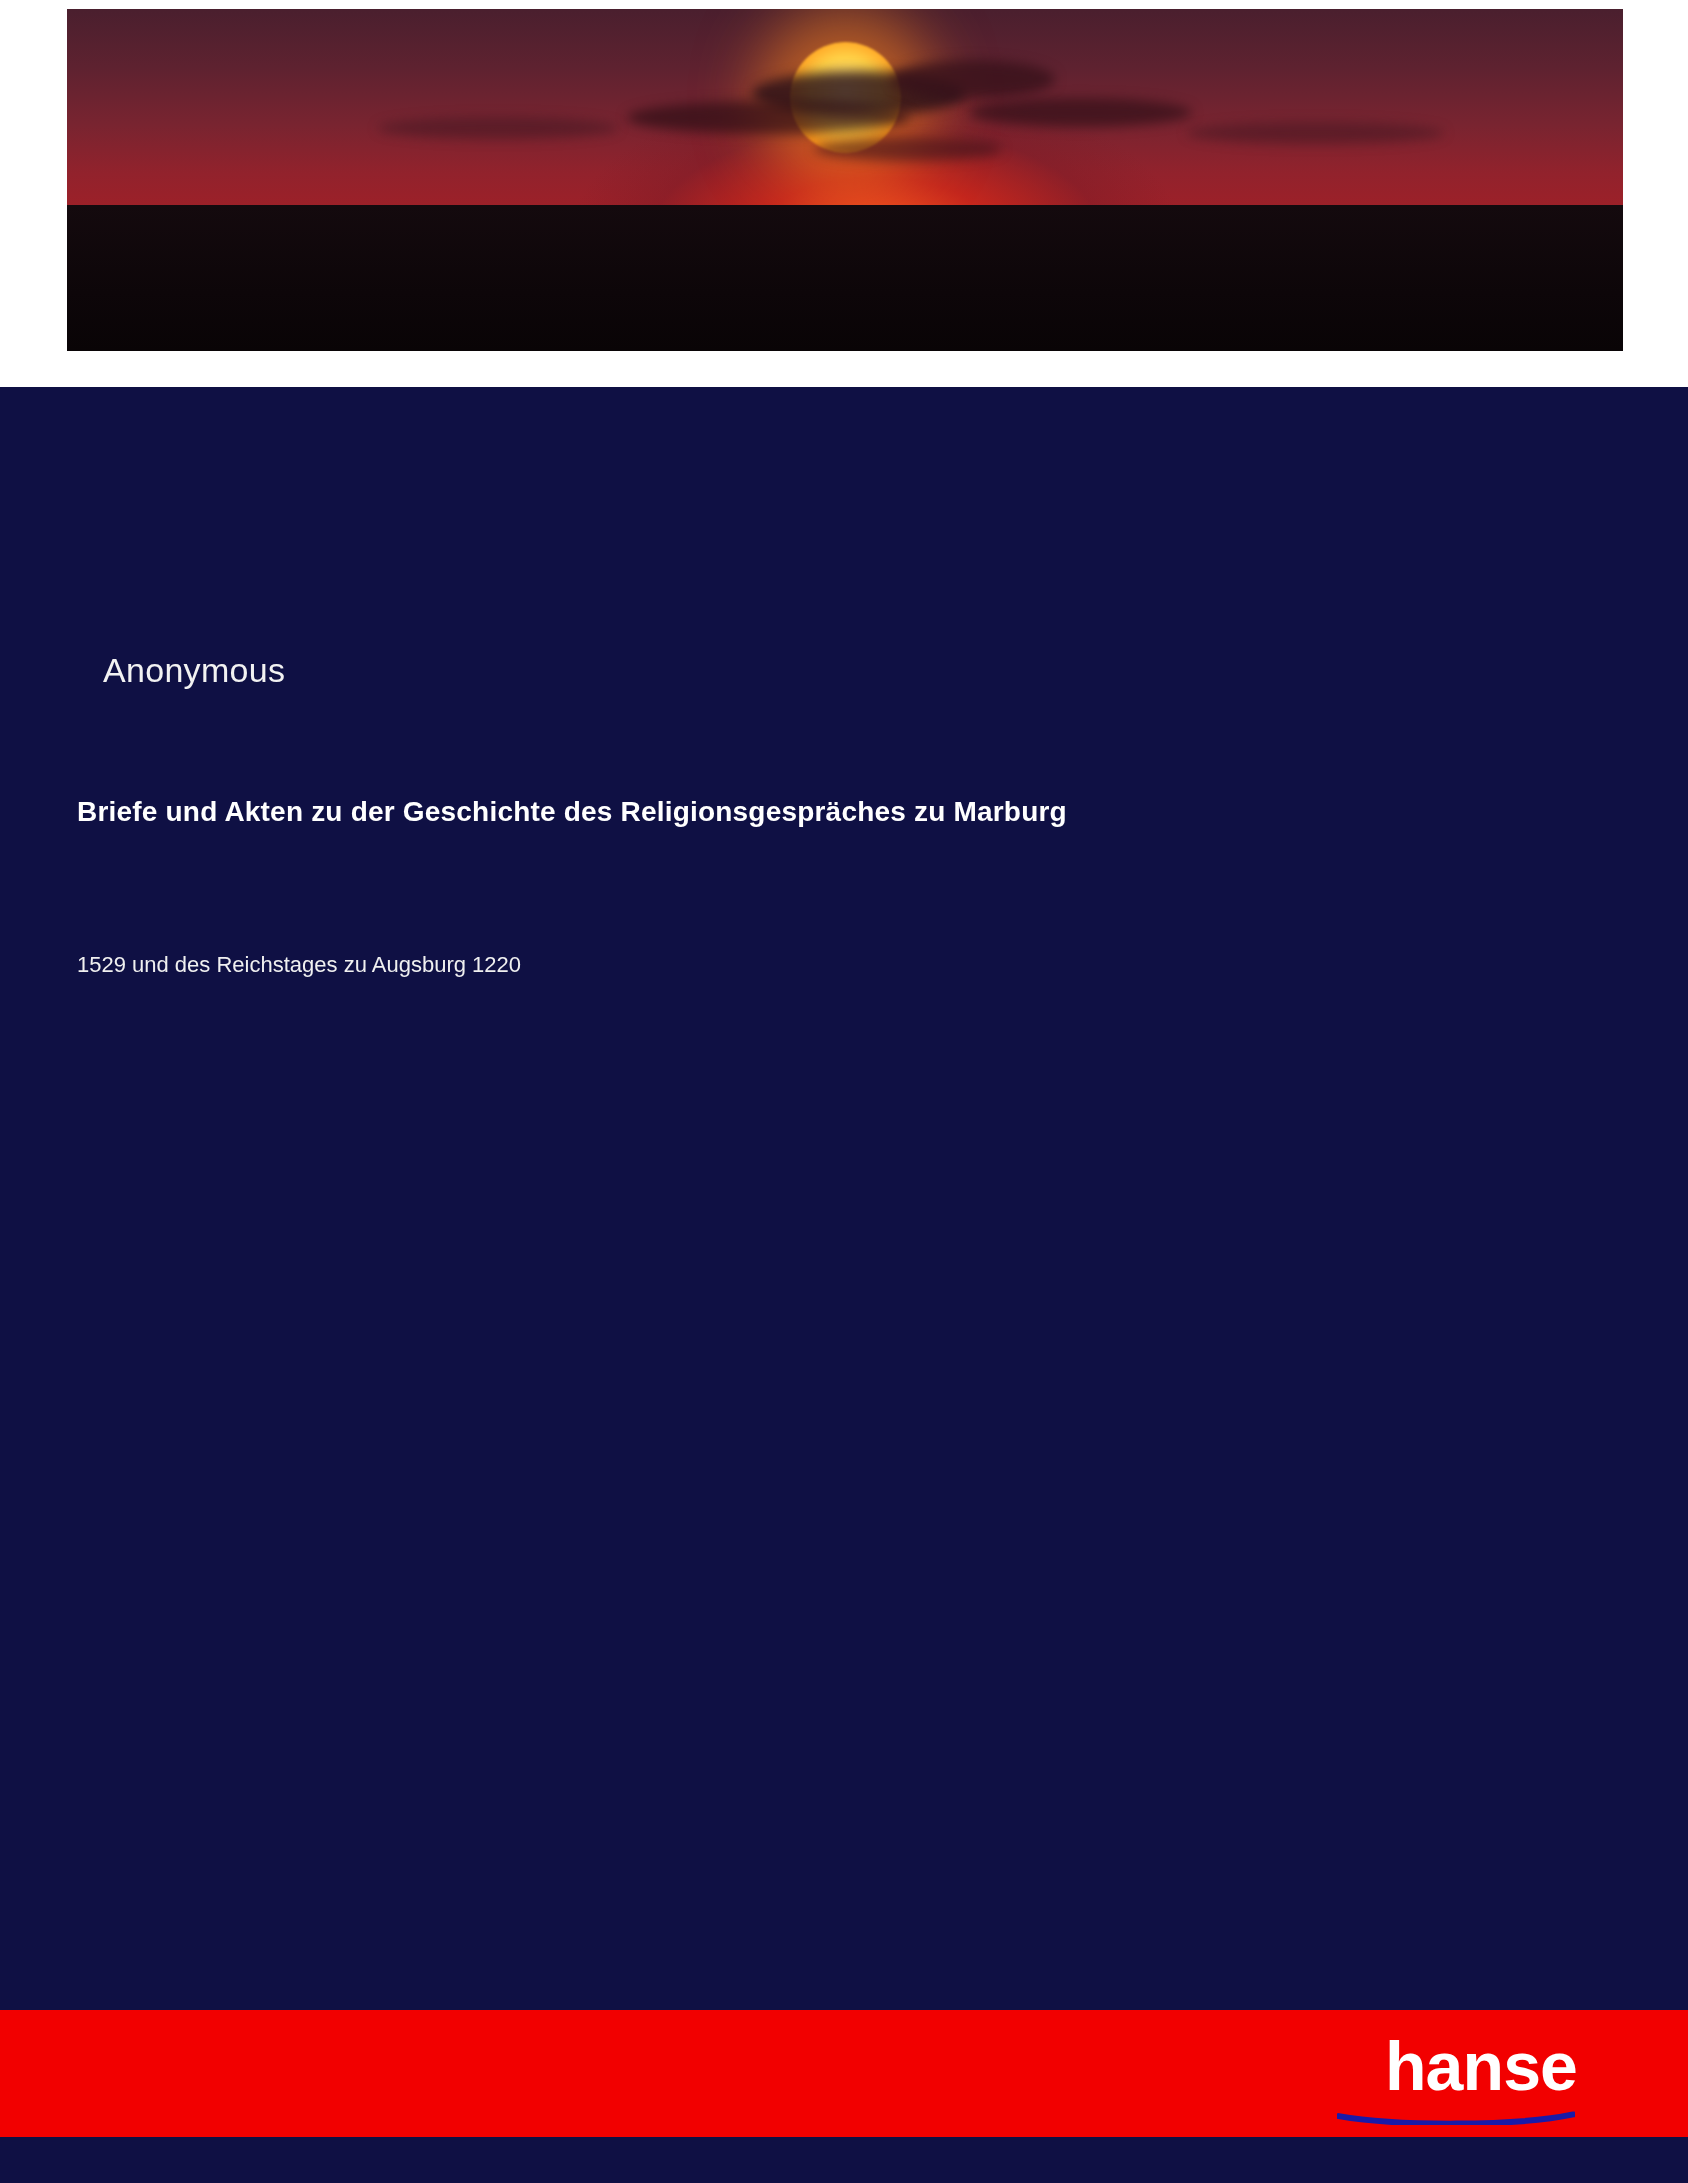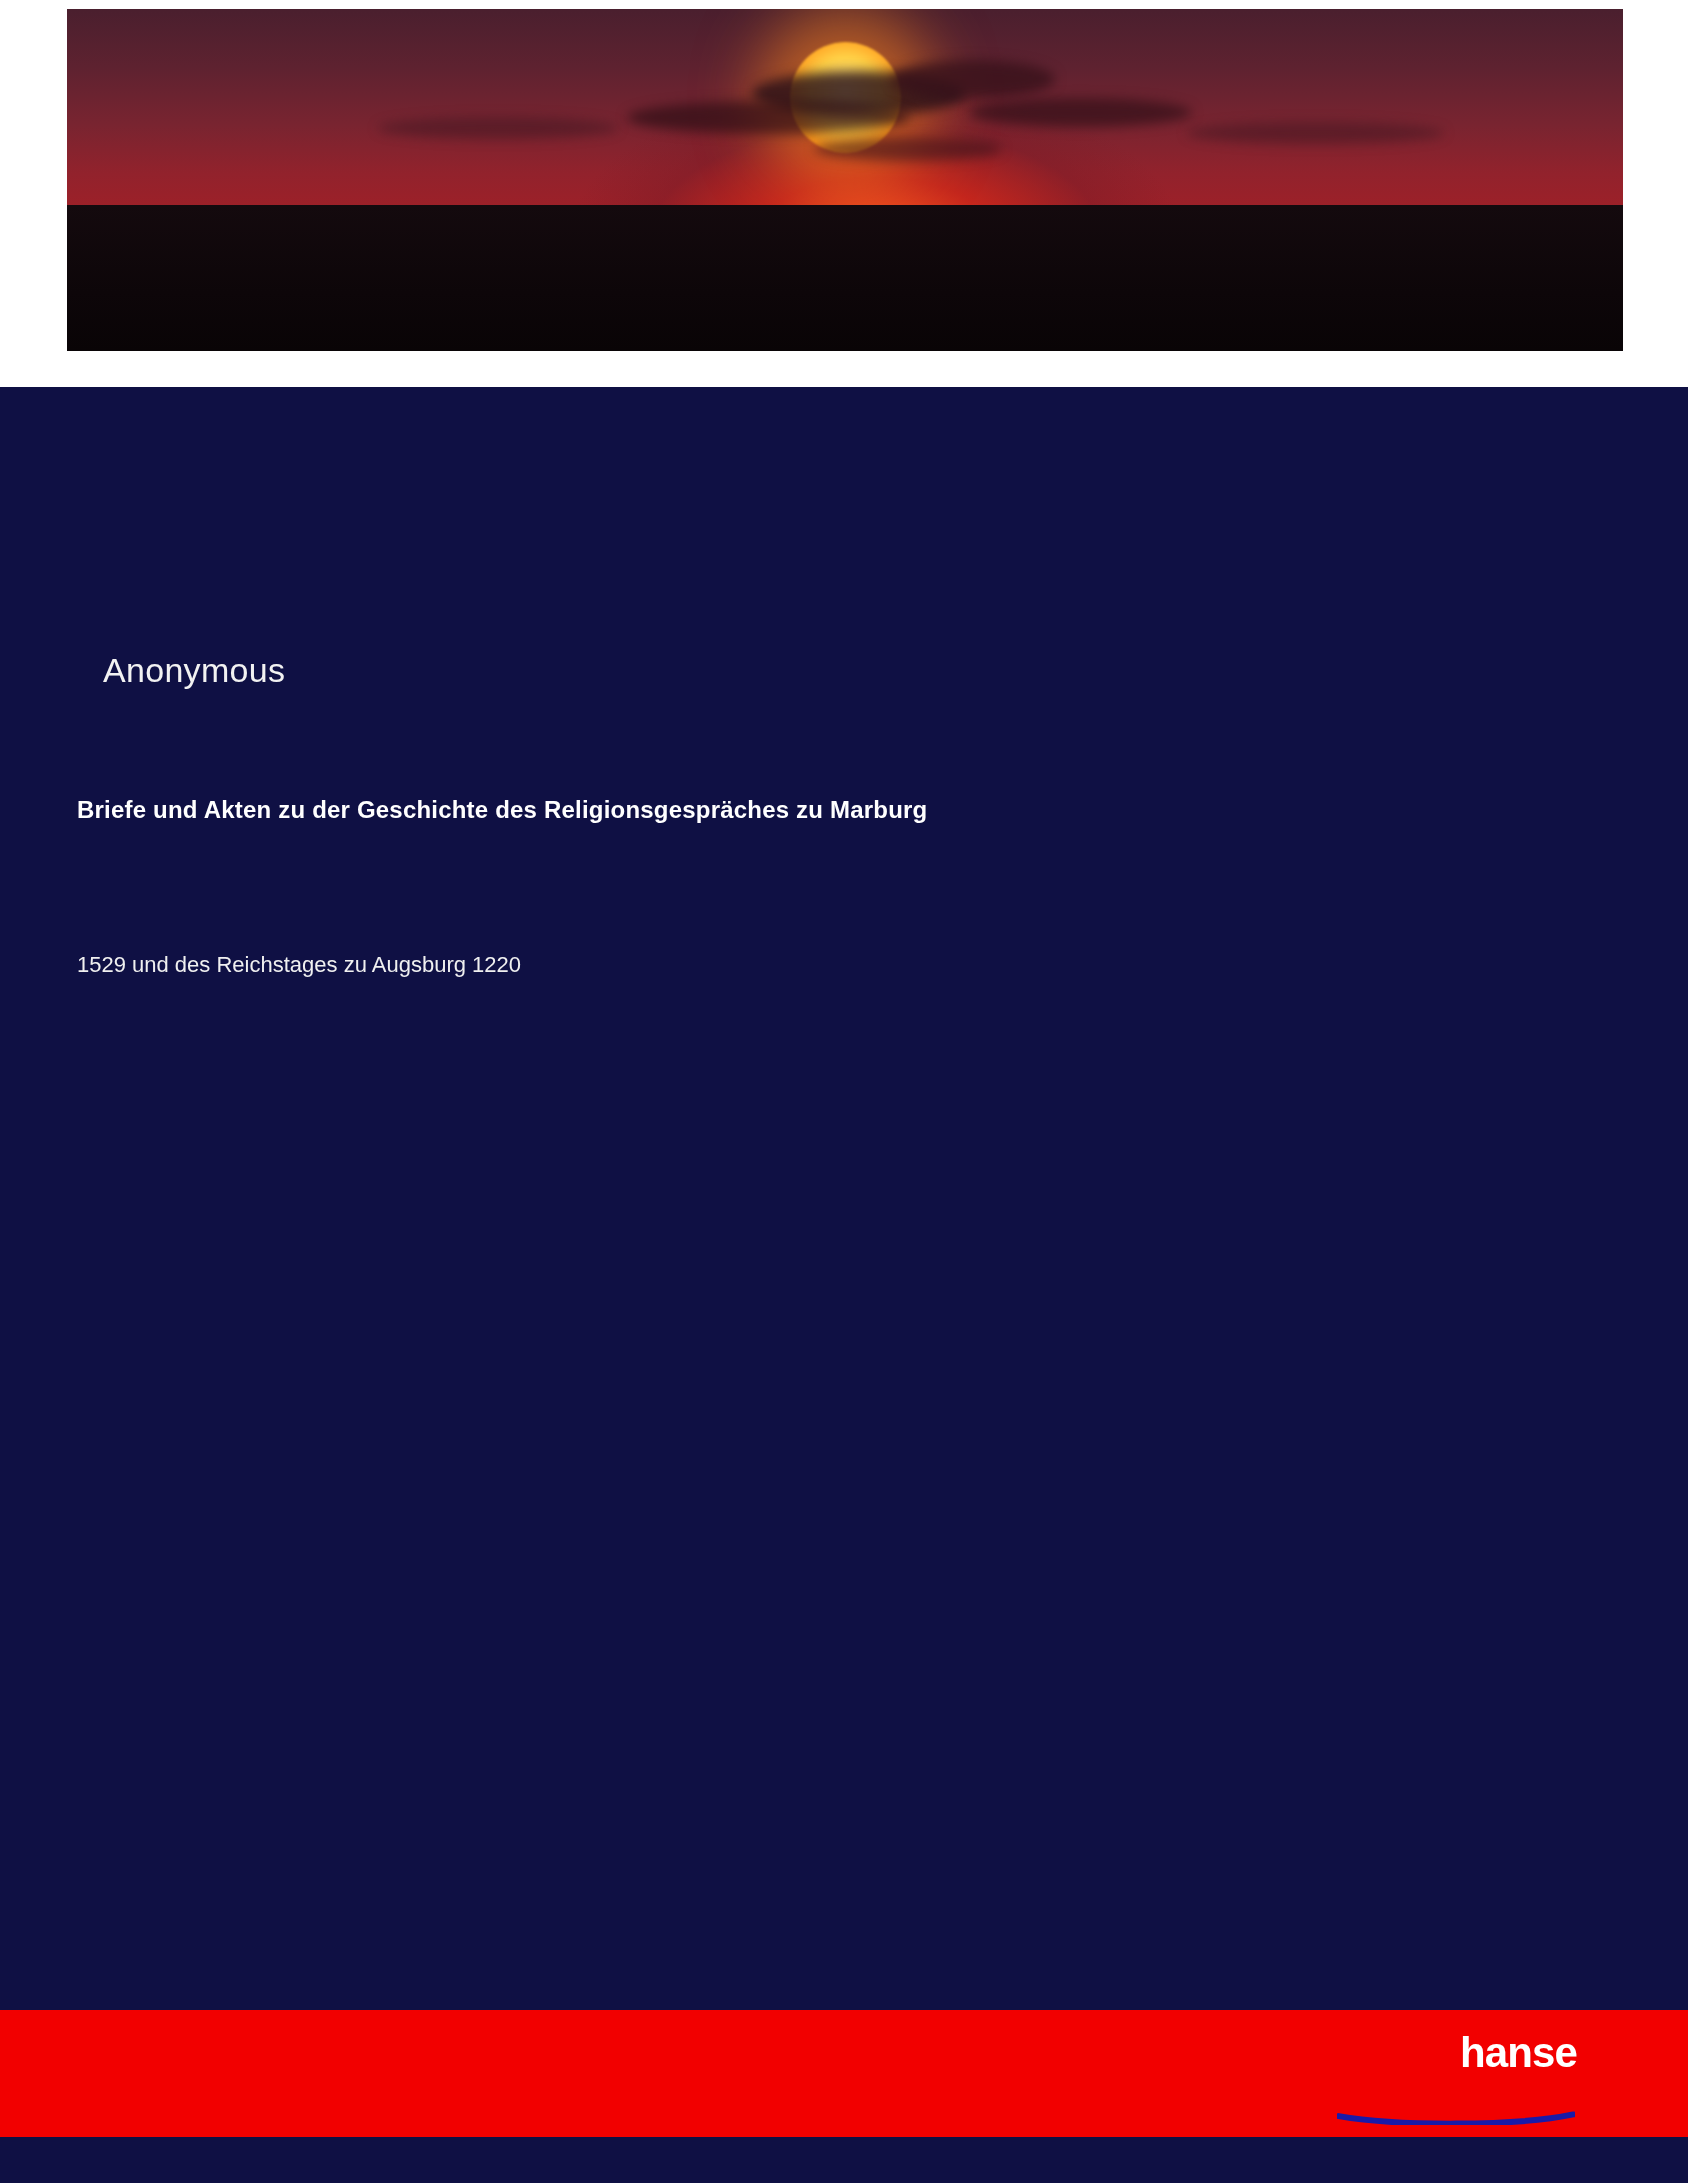--- a/index.html
+++ b/index.html
@@ -112,21 +112,21 @@
     color: #f2f2f2;
     font-size: 34px;
     letter-spacing: 0.3px;
   }
   .title {
     position: absolute;
     left: 77px;
     top: 409px;
     width: 1455px;
     color: #ffffff;
-    font-size: 24px;
+    font-size: 28px;
     font-weight: bold;
     letter-spacing: 0.2px;
   }
   .subtitle {
     position: absolute;
     left: 77px;
     top: 565px;
     width: 1455px;
     color: #f0f0f0;
     font-size: 22px;
@@ -139,21 +139,21 @@
     top: 2010px;
     width: 1688px;
     height: 127px;
     background: #f20000;
   }
   .logo {
     position: absolute;
     right: 111px;
     top: 22px;
     color: #ffffff;
-    font-size: 42px;
+    font-size: 68px;
     font-weight: bold;
     letter-spacing: -0.9px;
     line-height: 1;
   }
   .logo-underline {
     position: absolute;
     right: 113px;
     top: 101px;
     width: 238px;
     height: 8.6px;

